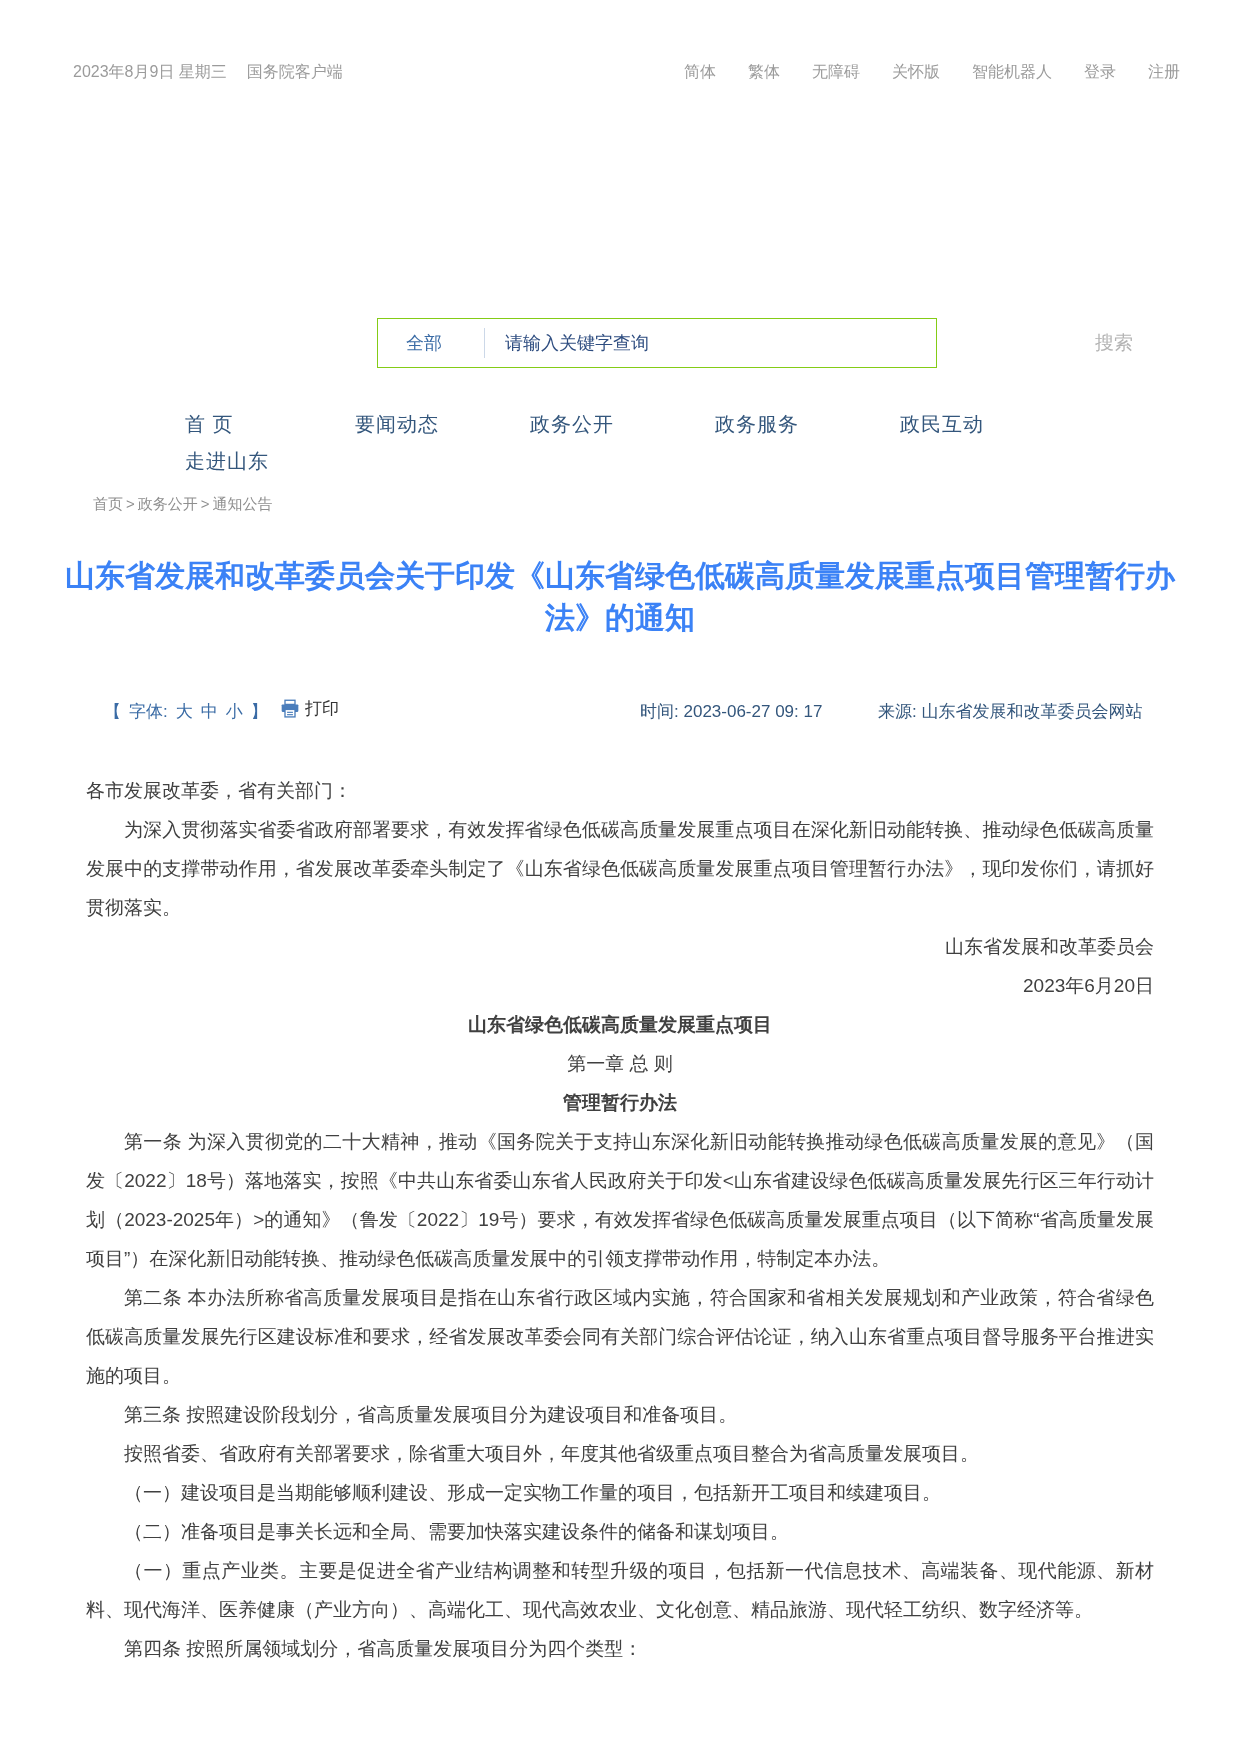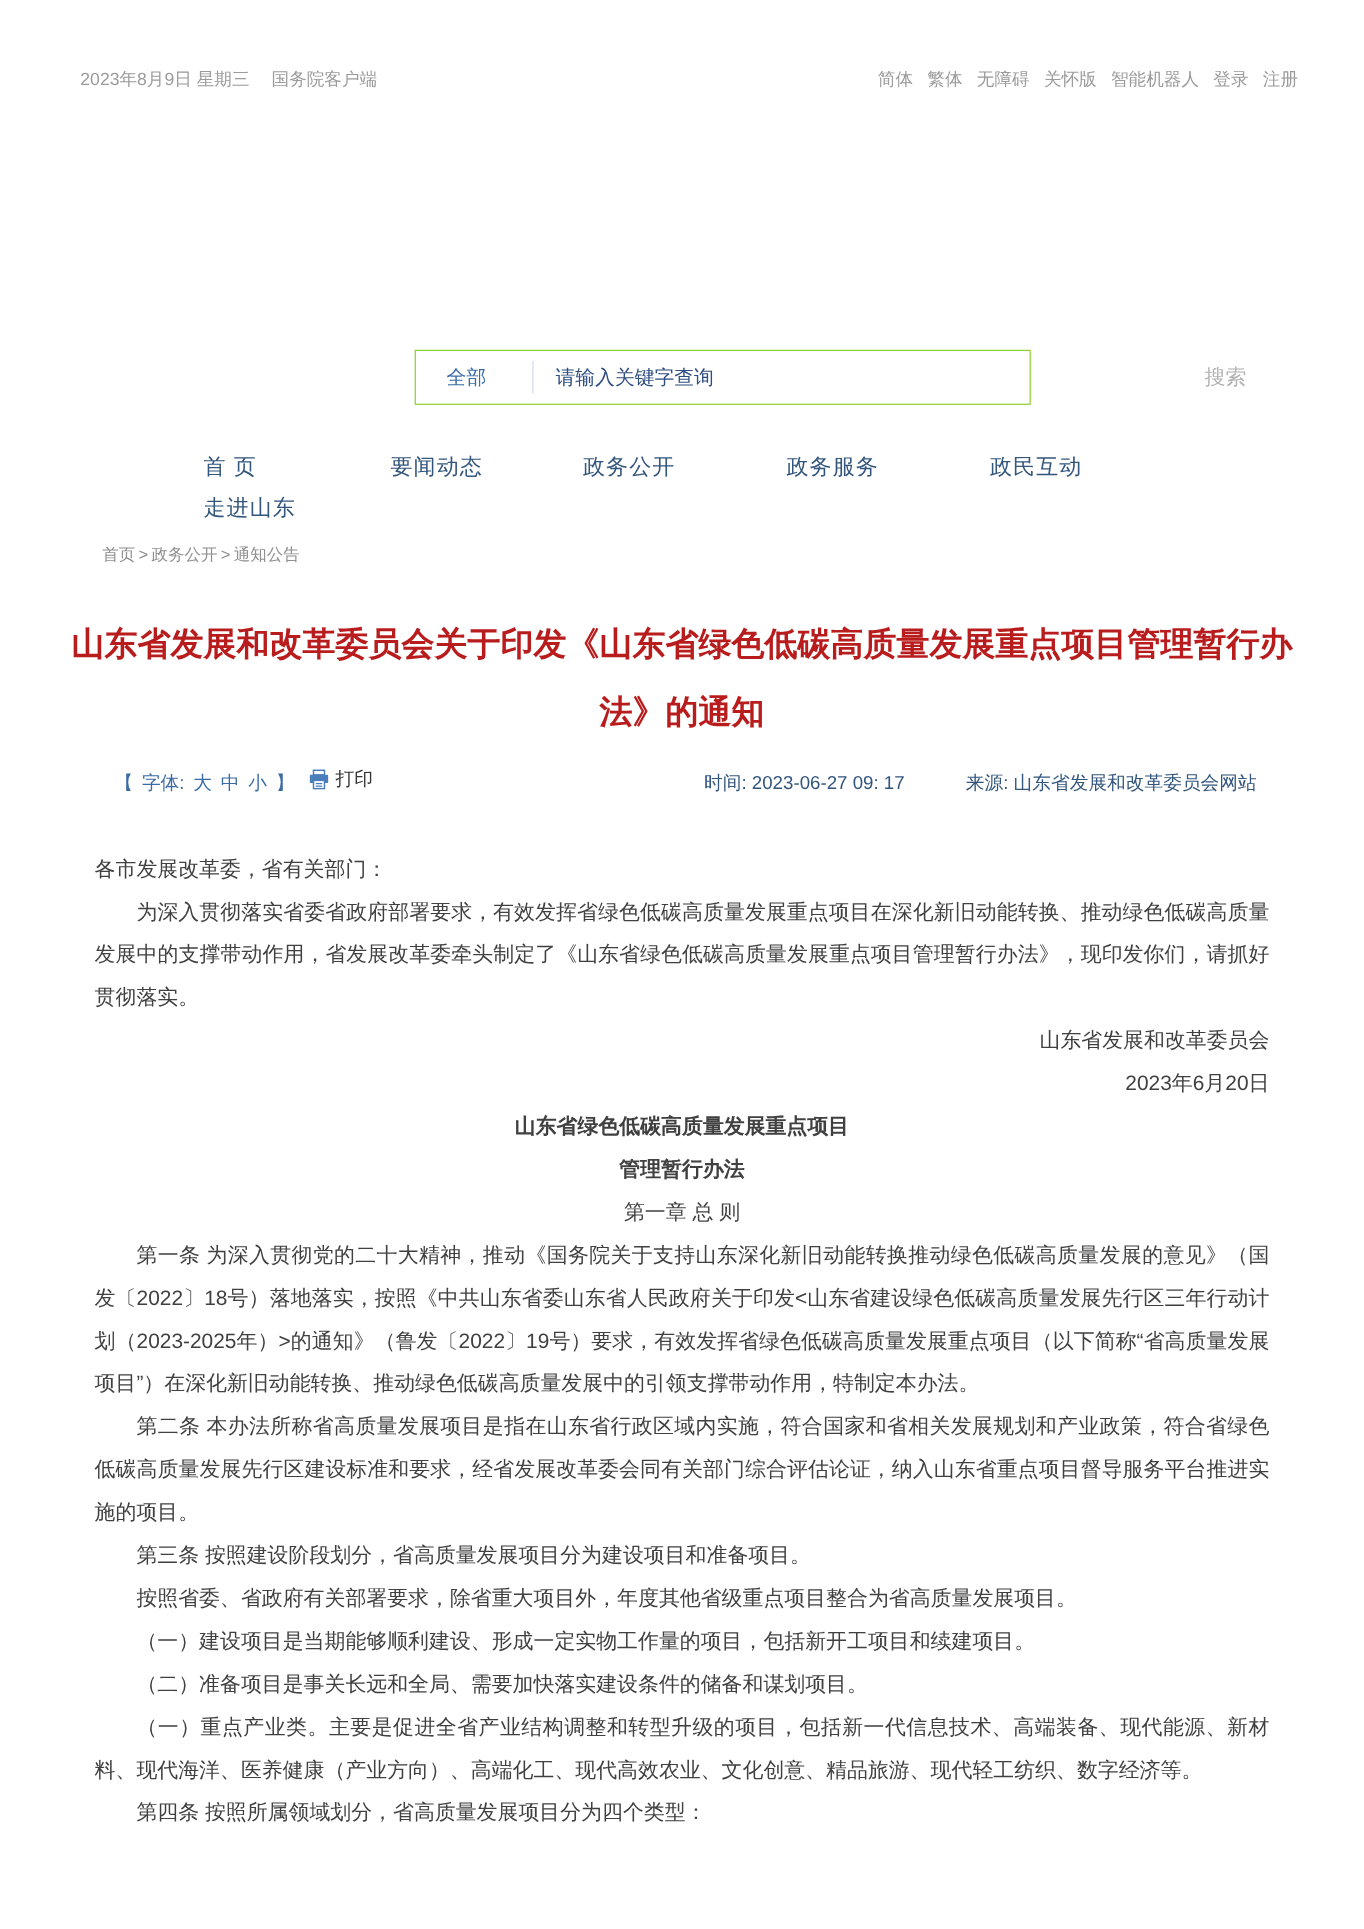--- a/index.html
+++ b/index.html
@@ -8,21 +8,21 @@
     background:#ffffff; overflow:hidden;
     font-family:"Liberation Sans","DejaVu Sans",sans-serif;
   }
   
   .topbar {
     position:absolute; top:62px; left:73px; right:60px;
     display:flex; justify-content:space-between; align-items:center;
     font-size:16px; color:#9b9b9b;
   }
   .topbar-left { display:flex; gap:20px; }
-  .topbar-right { display:flex; gap:13px; }
+  .topbar-right { display:flex; gap:32px; }
   .topbar-right span { cursor:pointer; }
   
   .search-box {
     position:absolute; left:377px; top:318px; width:560px; height:50px;
     border:1px solid #84cc16; display:flex; align-items:center; box-sizing:border-box;
     background:#fff;
   }
   .search-cat {
     width:78px; padding-left:28px; font-size:18px; color:#3a6ba5;
     flex:0 0 auto; cursor:pointer;
@@ -44,22 +44,22 @@
   }
   
   .breadcrumb {
     position:absolute; left:93px; top:495px; font-size:15px; color:#8f8f8f;
   }
   .breadcrumb span.sep { margin:0 3px; }
   .breadcrumb span.crumb { cursor:pointer; }
   
   .article-title {
     position:absolute; top:535px; left:55px; width:1130px;
-    text-align:center; font-size:30px; font-weight:bold; color:#b91c1c;
-    line-height:62px;
+    text-align:center; font-size:30px; font-weight:bold; color:#3b82f6;
+    line-height:42px;
   }
   
   .meta { position:absolute; top:697px; left:0; width:1240px; height:30px; font-size:17px; }
   .meta-font { position:absolute; left:100px; top:3px; color:#3a6ba5; }
   .meta-font span { margin:0 4px; }
   .meta-font .sz { cursor:pointer; }
   .meta-print { position:absolute; left:280px; top:0; display:flex; align-items:center; gap:5px; color:#333; cursor:pointer; }
   .meta-time { position:absolute; left:640px; top:3px; color:#33567c; }
   .meta-source { position:absolute; left:878px; top:3px; color:#33567c; }
   
@@ -137,22 +137,22 @@
       <span>山东省发展和改革委员会网站</span>
     </div>
   </div>
 
   <div class="article-body">
     <p>各市发展改革委，省有关部门：</p>
     <p class="indent">为深入贯彻落实省委省政府部署要求，有效发挥省绿色低碳高质量发展重点项目在深化新旧动能转换、推动绿色低碳高质量发展中的支撑带动作用，省发展改革委牵头制定了《山东省绿色低碳高质量发展重点项目管理暂行办法》，现印发你们，请抓好贯彻落实。</p>
     <p class="right">山东省发展和改革委员会</p>
     <p class="right">2023年6月20日</p>
     <p class="center bold">山东省绿色低碳高质量发展重点项目</p>
+    <p class="center">第一章 总 则</p>
     <p class="center bold">管理暂行办法</p>
-    <p class="center">第一章 总 则</p>
     <p class="indent">第一条 为深入贯彻党的二十大精神，推动《国务院关于支持山东深化新旧动能转换推动绿色低碳高质量发展的意见》（国发〔2022〕18号）落地落实，按照《中共山东省委山东省人民政府关于印发&lt;山东省建设绿色低碳高质量发展先行区三年行动计划（2023-2025年）&gt;的通知》（鲁发〔2022〕19号）要求，有效发挥省绿色低碳高质量发展重点项目（以下简称“省高质量发展项目”）在深化新旧动能转换、推动绿色低碳高质量发展中的引领支撑带动作用，特制定本办法。</p>
     <p class="indent">第二条 本办法所称省高质量发展项目是指在山东省行政区域内实施，符合国家和省相关发展规划和产业政策，符合省绿色低碳高质量发展先行区建设标准和要求，经省发展改革委会同有关部门综合评估论证，纳入山东省重点项目督导服务平台推进实施的项目。</p>
     <p class="indent">第三条 按照建设阶段划分，省高质量发展项目分为建设项目和准备项目。</p>
     <p class="indent">按照省委、省政府有关部署要求，除省重大项目外，年度其他省级重点项目整合为省高质量发展项目。</p>
     <p class="indent">（一）建设项目是当期能够顺利建设、形成一定实物工作量的项目，包括新开工项目和续建项目。</p>
     <p class="indent">（二）准备项目是事关长远和全局、需要加快落实建设条件的储备和谋划项目。</p>
     <p class="indent">（一）重点产业类。主要是促进全省产业结构调整和转型升级的项目，包括新一代信息技术、高端装备、现代能源、新材料、现代海洋、医养健康（产业方向）、高端化工、现代高效农业、文化创意、精品旅游、现代轻工纺织、数字经济等。</p>
     <p class="indent">第四条 按照所属领域划分，省高质量发展项目分为四个类型：</p>
   </div>
 

